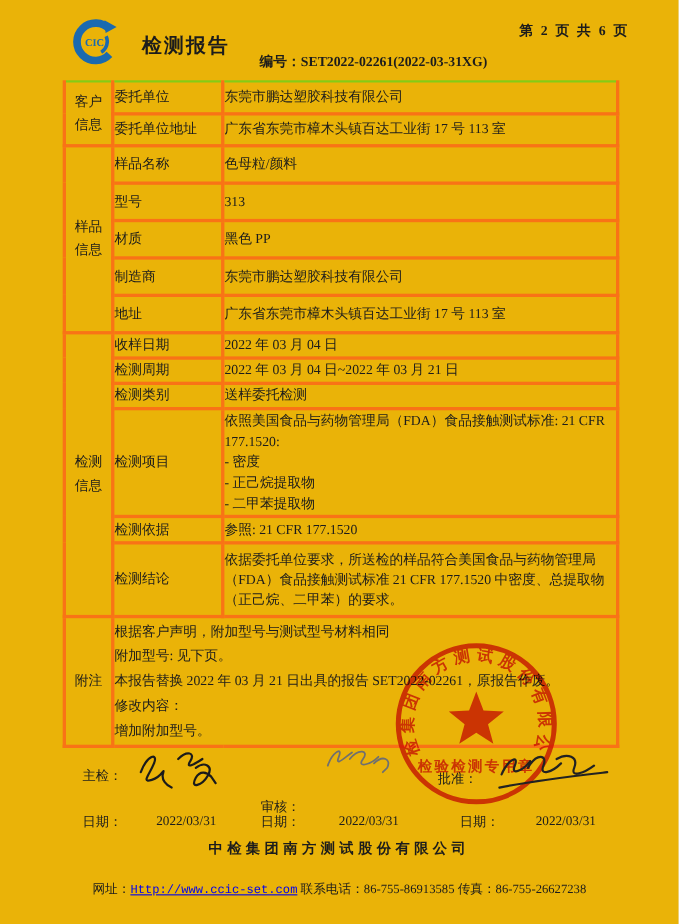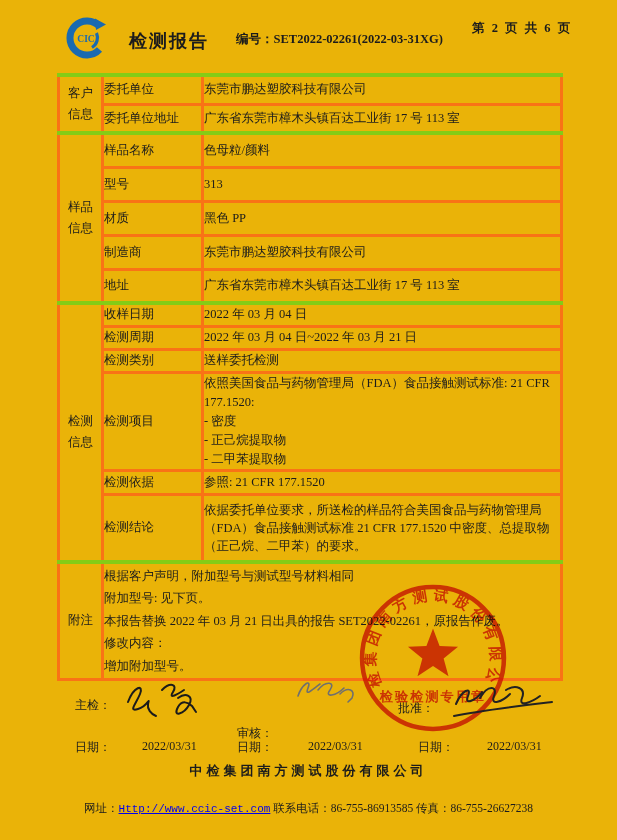--- a/index.html
+++ b/index.html
@@ -5,30 +5,30 @@
   html,body { margin:0; padding:0; background:#e8e8e8; }
   .page {
     position:relative; width:617px; height:840px; margin:0 auto;
     background:#eab308; overflow:hidden;
     font-family:"Liberation Serif","DejaVu Serif",serif;
     color:#1c1c1c;
   }
   
   .logo { position:absolute; left:63px; top:15px; }
   .hdr-title { position:absolute; left:129px; top:29px; font-size:18px; font-weight:bold; letter-spacing:2px; }
-  .hdr-no { position:absolute; left:236px; top:31px; font-size:12.5px; font-weight:bold; }
+  .hdr-no { position:absolute; left:236px; top:48px; font-size:12.5px; font-weight:bold; }
   .hdr-page { position:absolute; left:472px; top:20px; font-size:12.5px; font-weight:bold; letter-spacing:2px; }
   
   table.rpt {
     position:absolute; left:57px; top:73px; width:503px;
     border-collapse:collapse; table-layout:fixed; font-size:12.5px;
     border:2px solid #9a9a9a;
   }
   table.rpt td { border:3px solid #f97316; padding:0; vertical-align:middle; }
-  tr.sec td { border-top:4px solid #84cc16; }
+  tr.sec td { border-top:2px solid #84cc16; }
   td.cat { text-align:center; line-height:21px; }
   td.lbl { padding-left:12px; }
   td.val { padding-left:14px; padding-right:8px;margin-left:19px; }
   tr.h29 { height:29px; } tr.h34 { height:34px; } tr.h22 { height:23px; }
   tr.hitems { height:97px; } tr.h24 { height:24px; } tr.hconc { height:56px; } tr.hnote { height:118px; }
   .cell-lines div { line-height:19px; }
   .para { line-height:18px; padding:5px 6px 5px 0; }
   .note-lines div { line-height:22.5px; }
   
   .abs { position:absolute; font-size:12px; }

